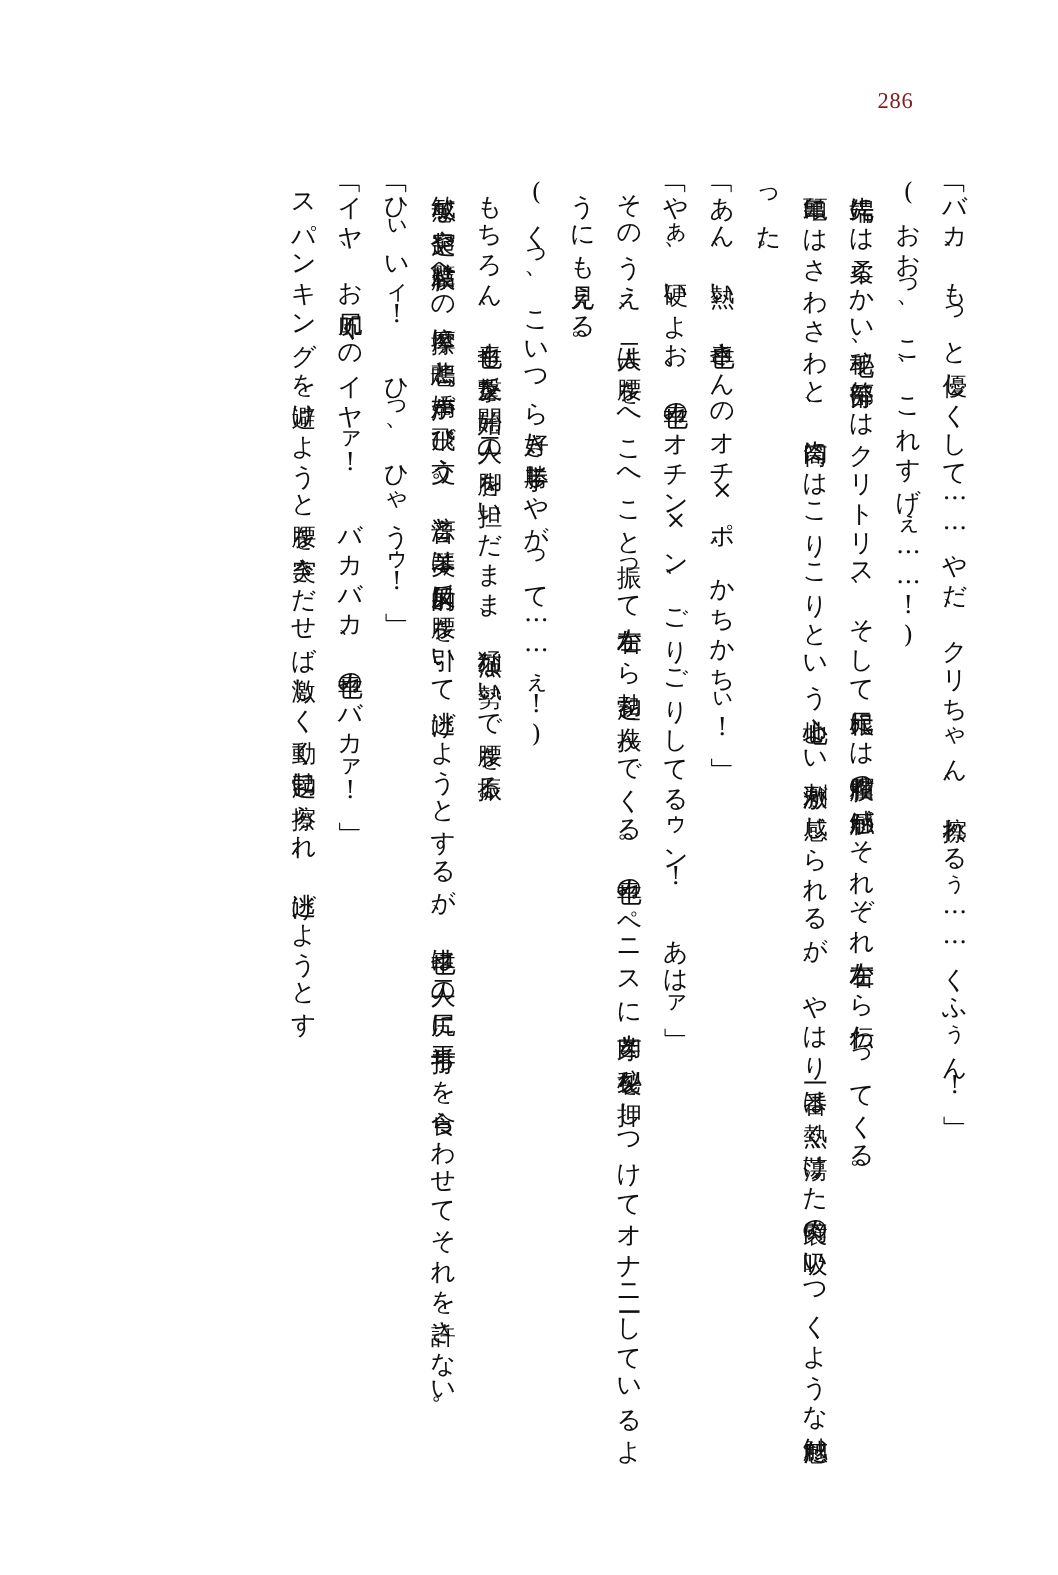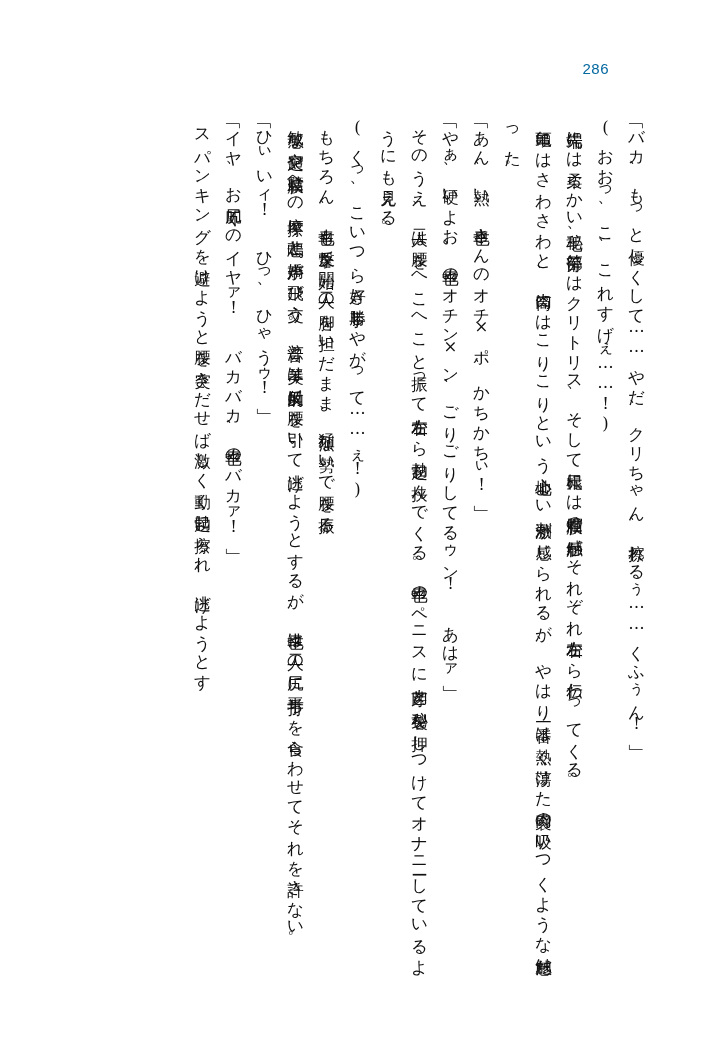--- a/index.html
+++ b/index.html
@@ -22,22 +22,22 @@
     width: 705px;
     height: 1050px;
     background: #ffffff;
   }
   .page-number {
     position: absolute;
     top: 60px;
     right: 96px;
     font-size: 15px;
     letter-spacing: 0.5px;
-    color: #0369a1;
-    font-family: Liberation Sans, sans-serif;
+    color: #7f1d1d;
+    font-family: Liberation Serif, serif;
   }
   .body-text {
     position: absolute;
     top: 118px;
     left: 52px;
     width: 600px;
     height: 850px;
     writing-mode: vertical-rl;
     text-orientation: upright;
     direction: ltr;

